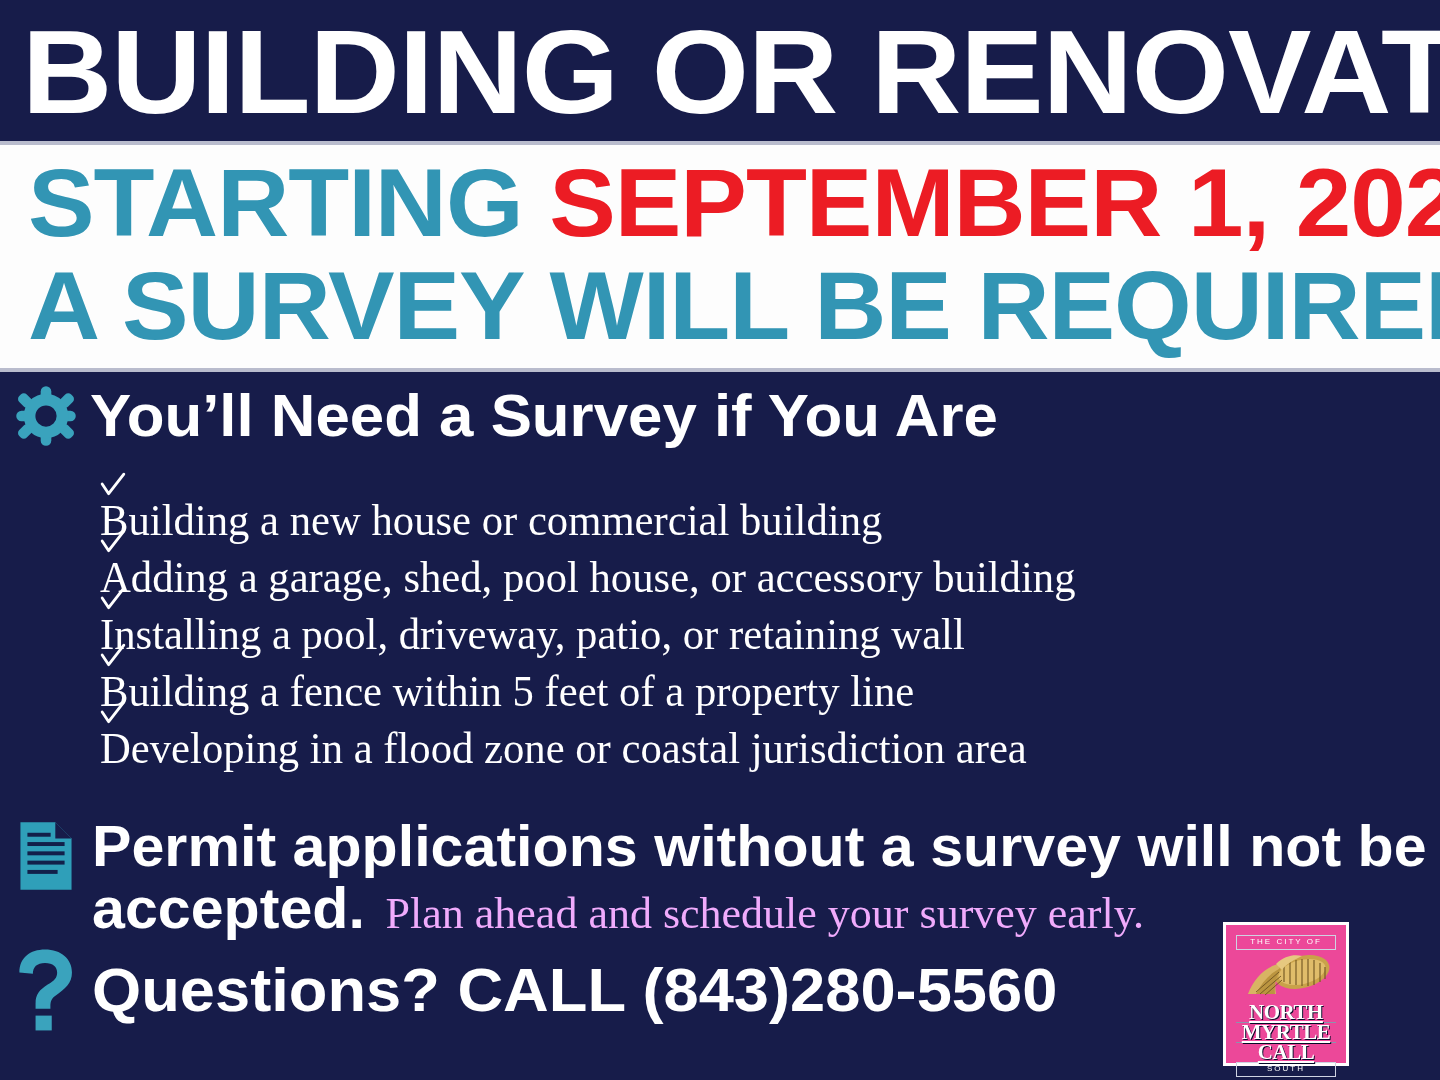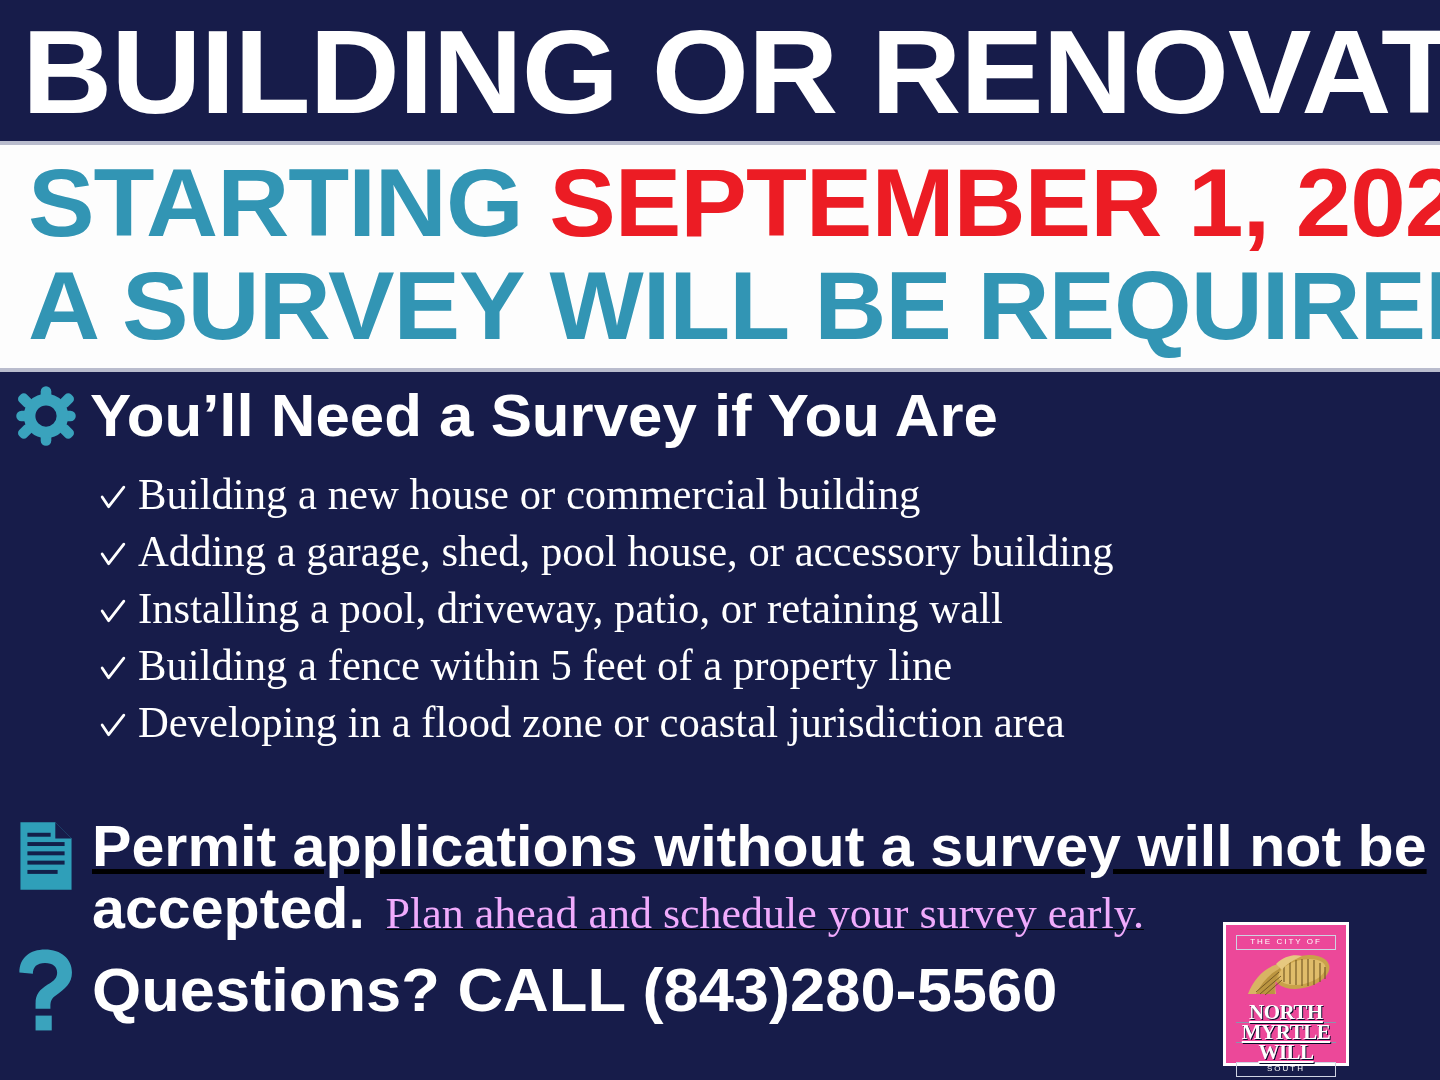--- a/index.html
+++ b/index.html
@@ -111,20 +111,21 @@
     left: 100px;
     top: 98px;
     list-style: none;
     margin: 0;
     padding: 0;
   }
   .bullet-item {
     display: flex;
     align-items: baseline;
     height: 57px;
+    flex-direction: column;
   }
   .check-icon {
     width: 26px;
     height: 26px;
     flex: none;
     margin-right: 12px;
     position: relative;
     top: 2px;
   }
   .bullet-text {
@@ -144,21 +145,20 @@
     top: 443px;
     width: 1420px;
   }
   .doc-icon {
     position: absolute;
     left: 4px; top: 5px;
     width: 56px; height: 72px;
   }
   .permit-text {
     margin-left: 78px;
-    text-decoration: underline;
   }
   .permit-line1 {
     font-family: "Liberation Sans Narrow", "Liberation Sans", sans-serif;
     font-weight: 700;
     font-size: 58px;
     line-height: 62px;
     color: #ffffff;
     white-space: nowrap;
     transform: scaleX(1.02);
     transform-origin: left center;
@@ -376,18 +376,18 @@
             <line x1="24" y1="44" x2="45" y2="26"></line>
             <line x1="29" y1="45" x2="46" y2="30"></line>
           </g>
           <path d="M40 14 C48 6 58 4 66 6 C58 10 50 14 46 20z" fill="#e6c880"></path>
         </g>
       </svg>
     </div>
     <div class="logo-words">
       <div>NORTH</div>
       <div>MYRTLE</div>
-      <div>WILL</div>
+      <div>CALL</div>
     </div>
     <div class="logo-strip">SOUTH CAROLINA</div>
   </div>
 
 </div>
 
 </body></html>

